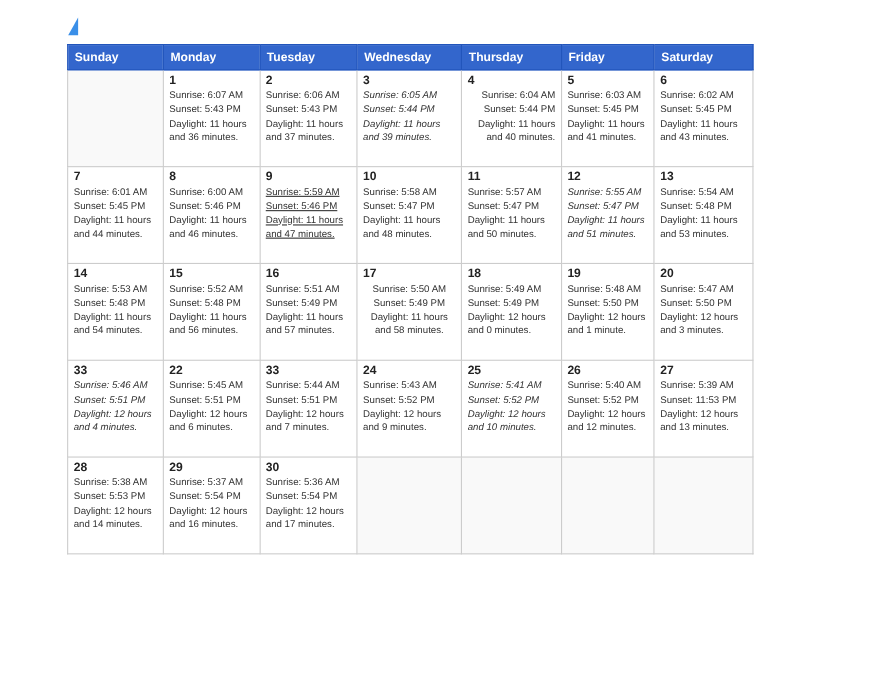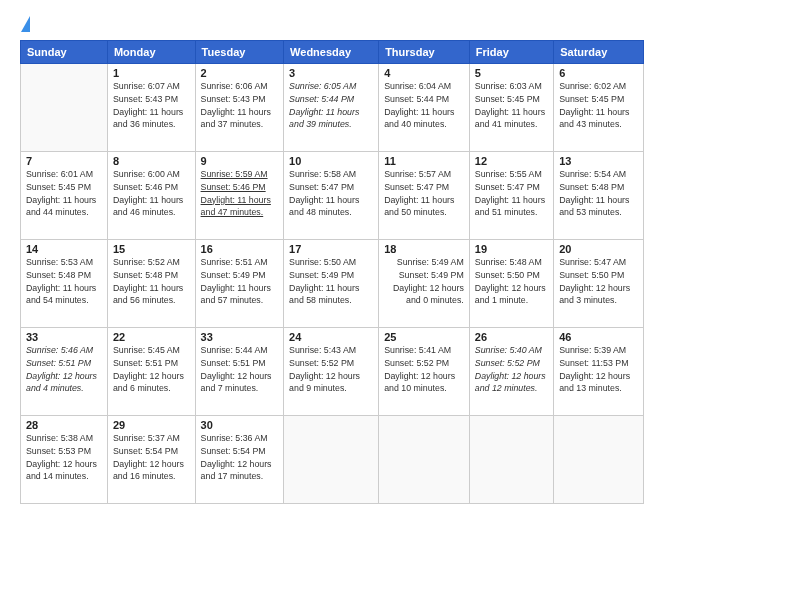--- a/index.html
+++ b/index.html
@@ -8,20 +8,21 @@
       background: #fff;
       width: 792px;
       height: 612px;
       overflow: hidden;
     }
     .page {
       width: 664px;
       height: 612px;
       background: #fff;
       padding: 16px 20px 12px 20px;
+      margin-left: 41px;
     }
     .header {
       display: flex;
       align-items: flex-start;
       justify-content: space-between;
       margin-bottom: 6px;
     }
     .logo {
       display: flex;
       flex-direction: column;
@@ -144,21 +145,21 @@
           </td>
           <td>
             <span class="day-num">3</span>
             <div class="day-info" style="white-space: pre-line; font-style: italic;">Sunrise: 6:05 AM
 Sunset: 5:44 PM
 Daylight: 11 hours
 and 39 minutes.</div>
           </td>
           <td>
             <span class="day-num">4</span>
-            <div class="day-info" style="white-space: pre-line;">Sunrise: 6:04 AM
+            <div class="day-info" style="white-space: pre-line; text-align: right;">Sunrise: 6:04 AM
 Sunset: 5:44 PM
 Daylight: 11 hours
 and 40 minutes.</div>
           </td>
           <td>
             <span class="day-num">5</span>
             <div class="day-info" style="white-space: pre-line;">Sunrise: 6:03 AM
 Sunset: 5:45 PM
 Daylight: 11 hours
 and 41 minutes.</div>
@@ -202,21 +203,21 @@
           </td>
           <td>
             <span class="day-num">11</span>
             <div class="day-info" style="white-space: pre-line;">Sunrise: 5:57 AM
 Sunset: 5:47 PM
 Daylight: 11 hours
 and 50 minutes.</div>
           </td>
           <td>
             <span class="day-num">12</span>
-            <div class="day-info" style="white-space: pre-line;">Sunrise: 5:55 AM
+            <div class="day-info" style="white-space: pre-line; font-style: italic;">Sunrise: 5:55 AM
 Sunset: 5:47 PM
 Daylight: 11 hours
 and 51 minutes.</div>
           </td>
           <td>
             <span class="day-num">13</span>
             <div class="day-info" style="white-space: pre-line;">Sunrise: 5:54 AM
 Sunset: 5:48 PM
 Daylight: 11 hours
 and 53 minutes.</div>
@@ -239,28 +240,28 @@
           </td>
           <td>
             <span class="day-num">16</span>
             <div class="day-info" style="white-space: pre-line;">Sunrise: 5:51 AM
 Sunset: 5:49 PM
 Daylight: 11 hours
 and 57 minutes.</div>
           </td>
           <td>
             <span class="day-num">17</span>
-            <div class="day-info" style="white-space: pre-line;">Sunrise: 5:50 AM
+            <div class="day-info" style="white-space: pre-line; text-align: center;">Sunrise: 5:50 AM
 Sunset: 5:49 PM
 Daylight: 11 hours
 and 58 minutes.</div>
           </td>
           <td>
             <span class="day-num">18</span>
-            <div class="day-info" style="white-space: pre-line; text-align: right;">Sunrise: 5:49 AM
+            <div class="day-info" style="white-space: pre-line;">Sunrise: 5:49 AM
 Sunset: 5:49 PM
 Daylight: 12 hours
 and 0 minutes.</div>
           </td>
           <td>
             <span class="day-num">19</span>
             <div class="day-info" style="white-space: pre-line;">Sunrise: 5:48 AM
 Sunset: 5:50 PM
 Daylight: 12 hours
 and 1 minute.</div>
@@ -297,34 +298,34 @@
           </td>
           <td>
             <span class="day-num">24</span>
             <div class="day-info" style="white-space: pre-line;">Sunrise: 5:43 AM
 Sunset: 5:52 PM
 Daylight: 12 hours
 and 9 minutes.</div>
           </td>
           <td>
             <span class="day-num">25</span>
-            <div class="day-info" style="white-space: pre-line;">Sunrise: 5:41 AM
+            <div class="day-info" style="white-space: pre-line; font-style: italic;">Sunrise: 5:41 AM
 Sunset: 5:52 PM
 Daylight: 12 hours
 and 10 minutes.</div>
           </td>
           <td>
             <span class="day-num">26</span>
-            <div class="day-info" style="white-space: pre-line; font-style: italic;">Sunrise: 5:40 AM
+            <div class="day-info" style="white-space: pre-line;">Sunrise: 5:40 AM
 Sunset: 5:52 PM
 Daylight: 12 hours
 and 12 minutes.</div>
           </td>
           <td>
-            <span class="day-num">46</span>
+            <span class="day-num">27</span>
             <div class="day-info" style="white-space: pre-line;">Sunrise: 5:39 AM
 Sunset: 11:53 PM
 Daylight: 12 hours
 and 13 minutes.</div>
           </td>
         </tr>
         <tr>
           <td>
             <span class="day-num">28</span>
             <div class="day-info" style="white-space: pre-line;">Sunrise: 5:38 AM

